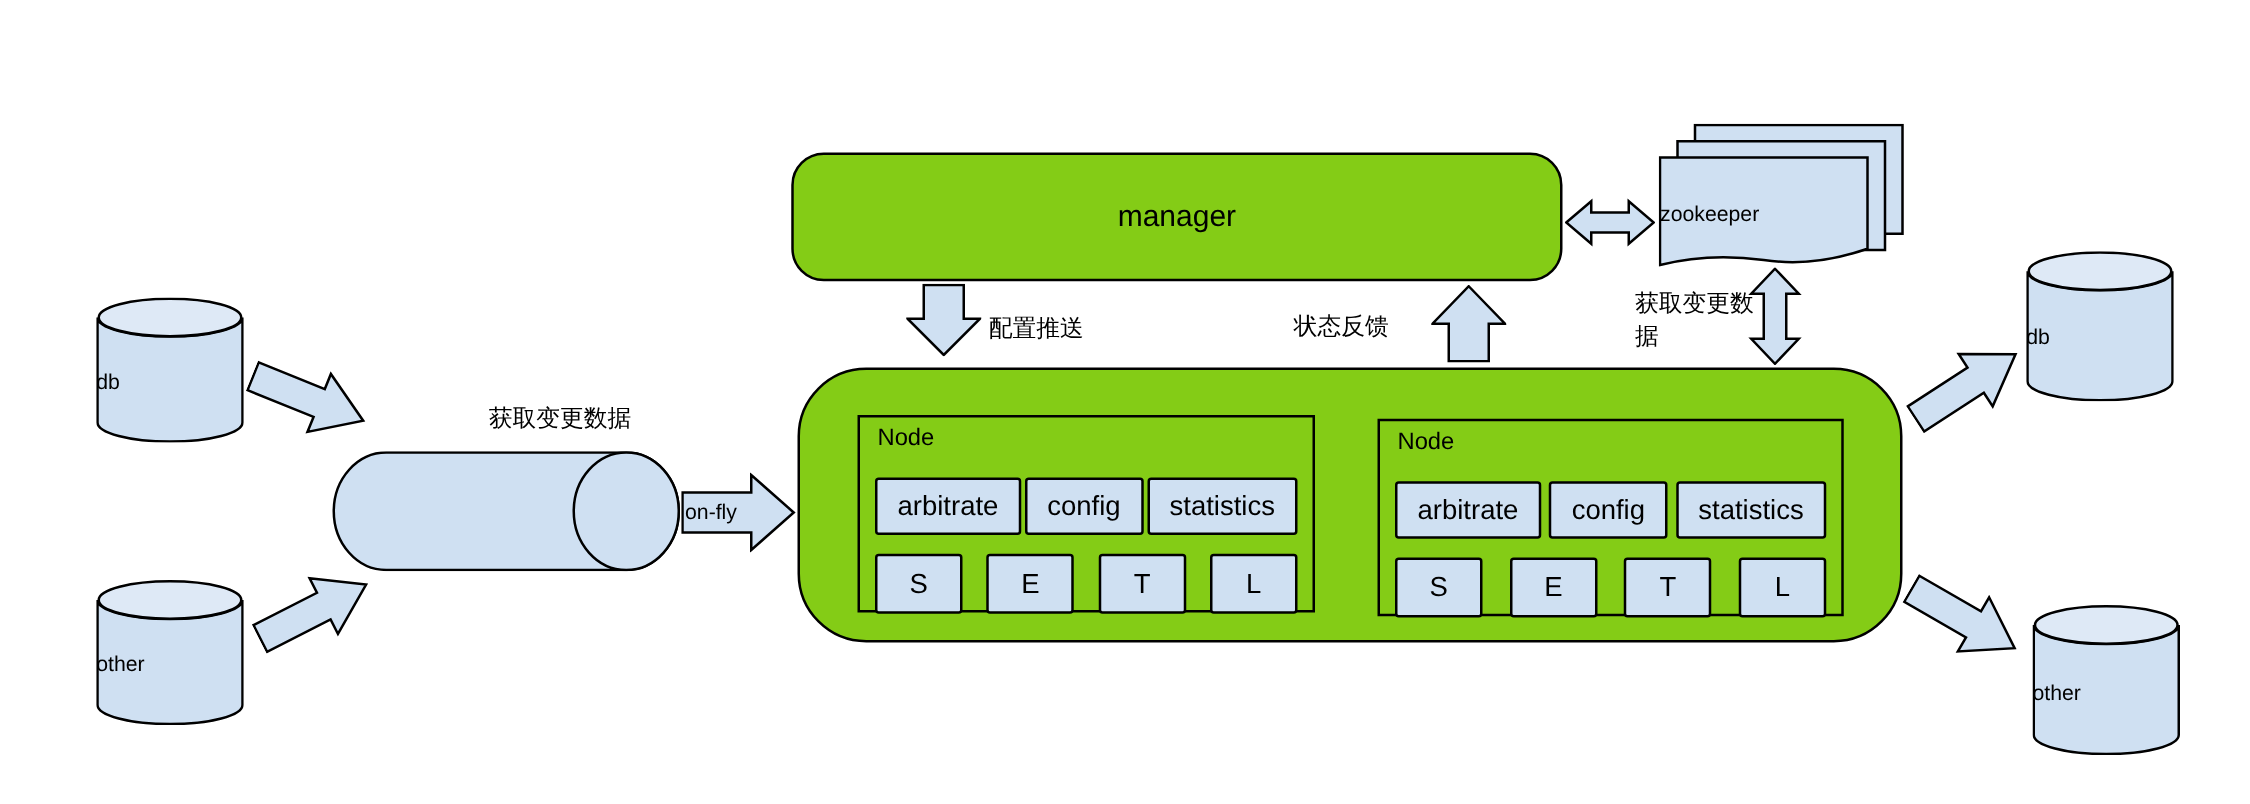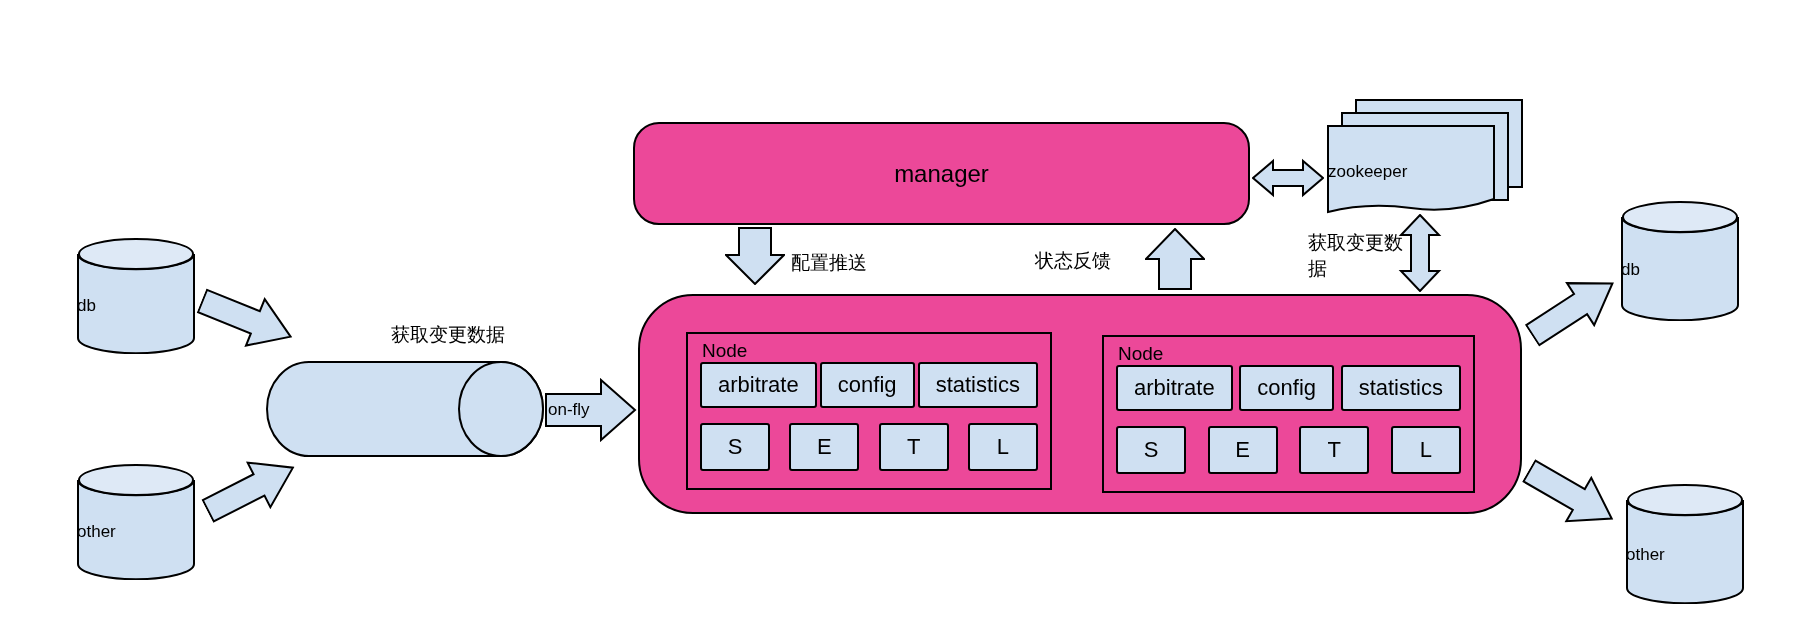--- a/index.html
+++ b/index.html
@@ -2,27 +2,27 @@
 <html><head>
 <meta charset="utf-8">
 <style>
   html,body{margin:0;padding:0;background:#ffffff;}
   .stage{
     position:relative;width:1800px;height:643px;background:#ffffff;
     font-family:"Liberation Sans",sans-serif;color:#000;overflow:hidden;
   }
   .abs{position:absolute;}
   .box{
-    position:absolute;background:#ec4899;border:2px solid #000;box-sizing:border-box;
+    position:absolute;background:#84cc16;border:2px solid #000;box-sizing:border-box;
   }
   .rounded-lg{border-radius:55px;}
   .rounded-md{border-radius:26px;}
   .manager-box{display:flex;align-items:center;justify-content:center;font-size:24px;}
   .node-box{padding:4px 12px 0 12px;}
-  .node-title{font-size:19px;margin:2px 0 0 2px;}
+  .node-title{font-size:19px;margin:2px 0 20px 2px;}
   .node-row{display:flex;justify-content:space-between;align-items:center;}
   .node-row.letters{margin-top:15px;}
   .chip{
     background:#cfe0f2;border:2px solid #000;border-radius:3px;height:46px;
     display:flex;align-items:center;justify-content:center;font-size:22px;
     box-sizing:border-box;padding:0 16px;
   }
   .chip.letter{width:70px;height:48px;padding:0;}
   .shape-label{position:absolute;color:#000;}
   .lbl-17{font-size:17px;}

